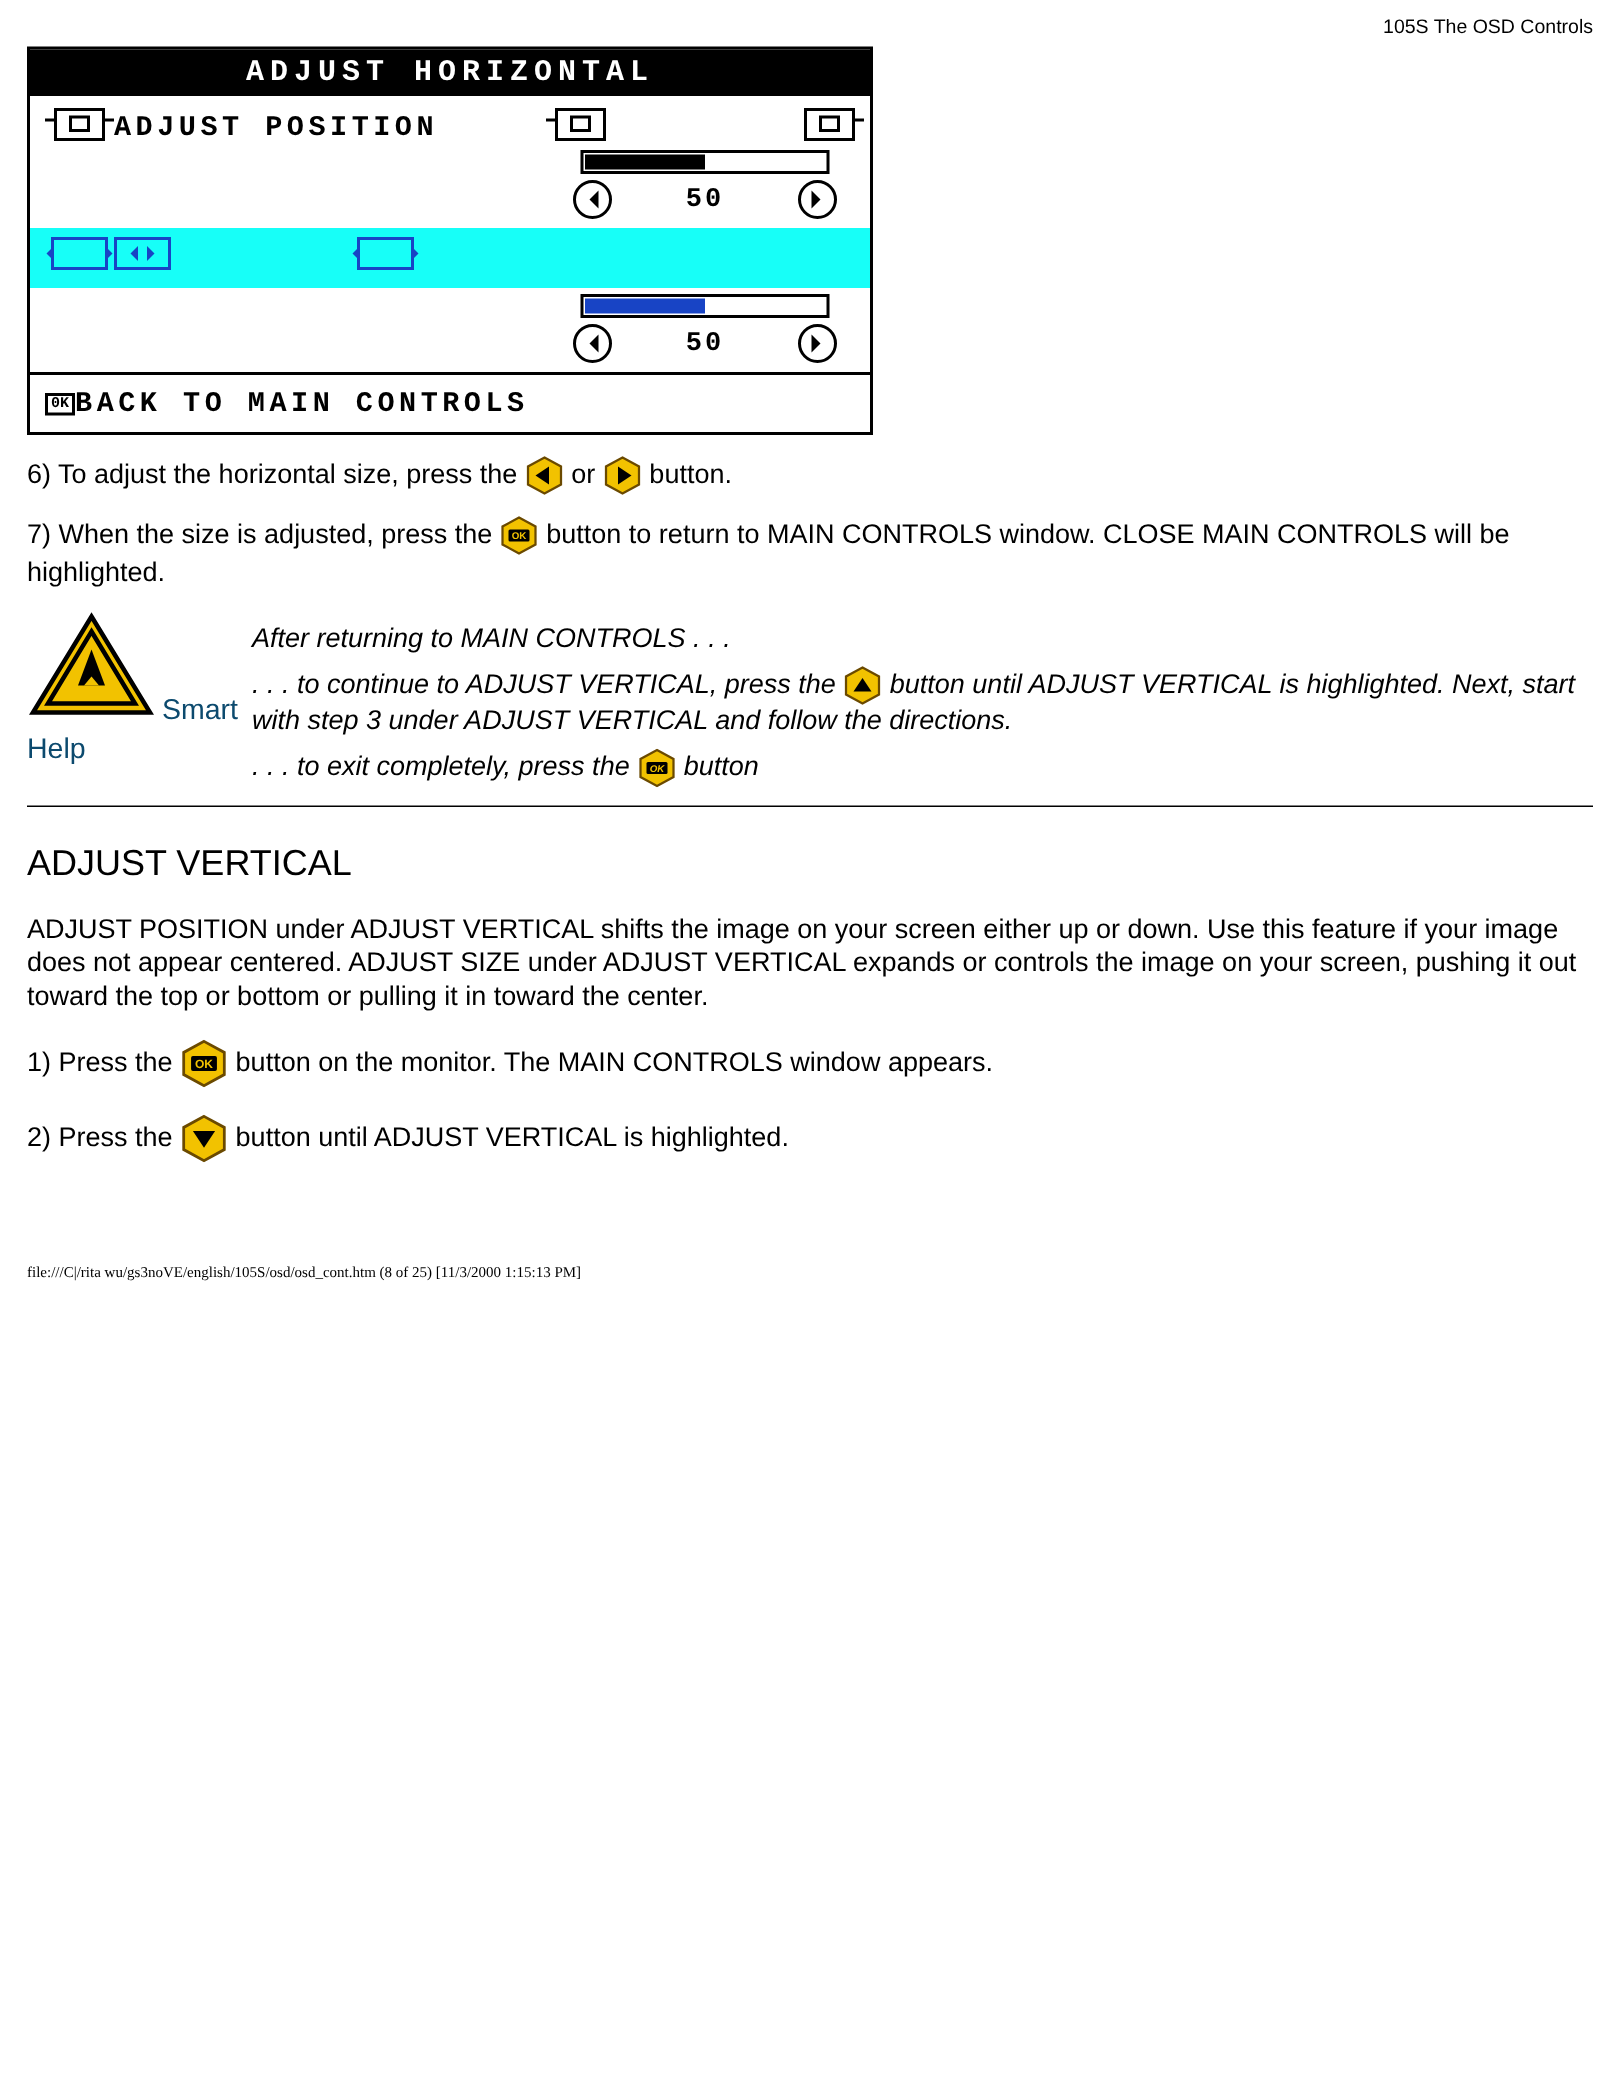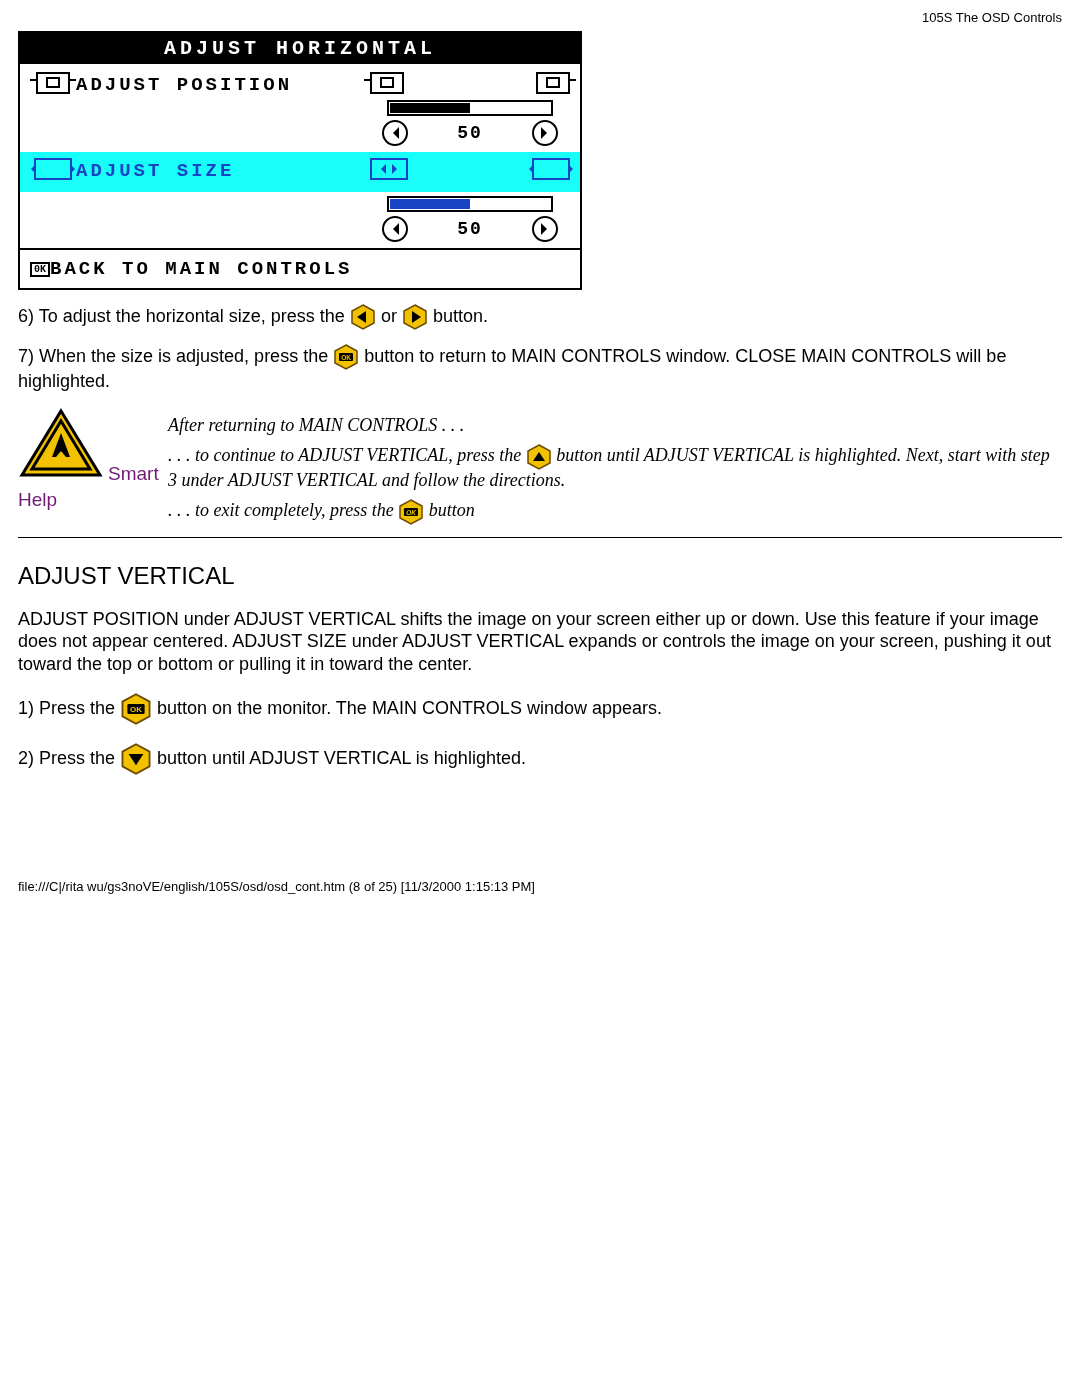--- a/index.html
+++ b/index.html
@@ -128,33 +128,33 @@
   .body-text .inline { vertical-align: middle; }
 
   .smarthelp-block {
     display:flex;
     align-items:flex-start;
     margin-top:6px;
   }
   .smarthelp-left {
     width:150px;
   }
-  .smarthelp-label { color:#701a75; font-size:19px; }
-  .smarthelp-right { flex:1; font-style:italic;font-family:Liberation Serif, serif; }
+  .smarthelp-label { color:#0c4a6e; font-size:19px; }
+  .smarthelp-right { flex:1; font-style:italic; }
   .smarthelp-right p { margin:8px 0; }
 
   .return-link {
     color:#d46a1a; text-decoration:underline;
     display:block; text-align:center; margin:40px 0 12px 0;
     font-size:18px;
   }
   hr.sep { border:none; border-top:1px solid #000; margin:4px 0 24px 0; }
   h2.section { font-size:24px; font-weight:normal; margin:0 0 18px 0; }
   .desc { line-height:1.25; }
-  .footer-path { font-size:13px; margin-top:104px; }
+  .footer-path { font-size:10px; margin-top:68px;font-family:Liberation Serif, serif; }
 </style>
 </head>
 <body>
 
 <svg width="0" height="0" style="position:absolute">
   <defs>
     <g id="hex-shape">
       <polygon points="13,1 24,7 24,19 13,25 2,19 2,7" fill="#f2c200" stroke="#6b4a00" stroke-width="1.5"></polygon>
     </g>
     <g id="hex-left">
@@ -225,21 +225,20 @@
     </div>
 
     <div>
       <div class="osd-row hl-cyan" style="padding-top:6px;padding-bottom:6px;">
         <div class="osd-icon-cell">
           <span class="ic ic-size blue">
               <span class="ml"></span>
               <span class="mr"></span>
             </span>
         </div>
-        <div class="osd-label" style="color:#1844c5">ADJUST SIZE</div>
         <div class="osd-controls">
           <div class="icon-row">
             <span class="ic ic-size blue">
                 <span class="mr" style="right:auto;left:4px;border-left-color:transparent;border-right-color:#1844c5"></span>
                 <span class="ml" style="left:auto;right:4px;border-right-color:transparent;border-left-color:#1844c5"></span>
               </span>
             <span class="ic ic-size blue">
                 <span class="ml"></span>
                 <span class="mr"></span>
               </span>

